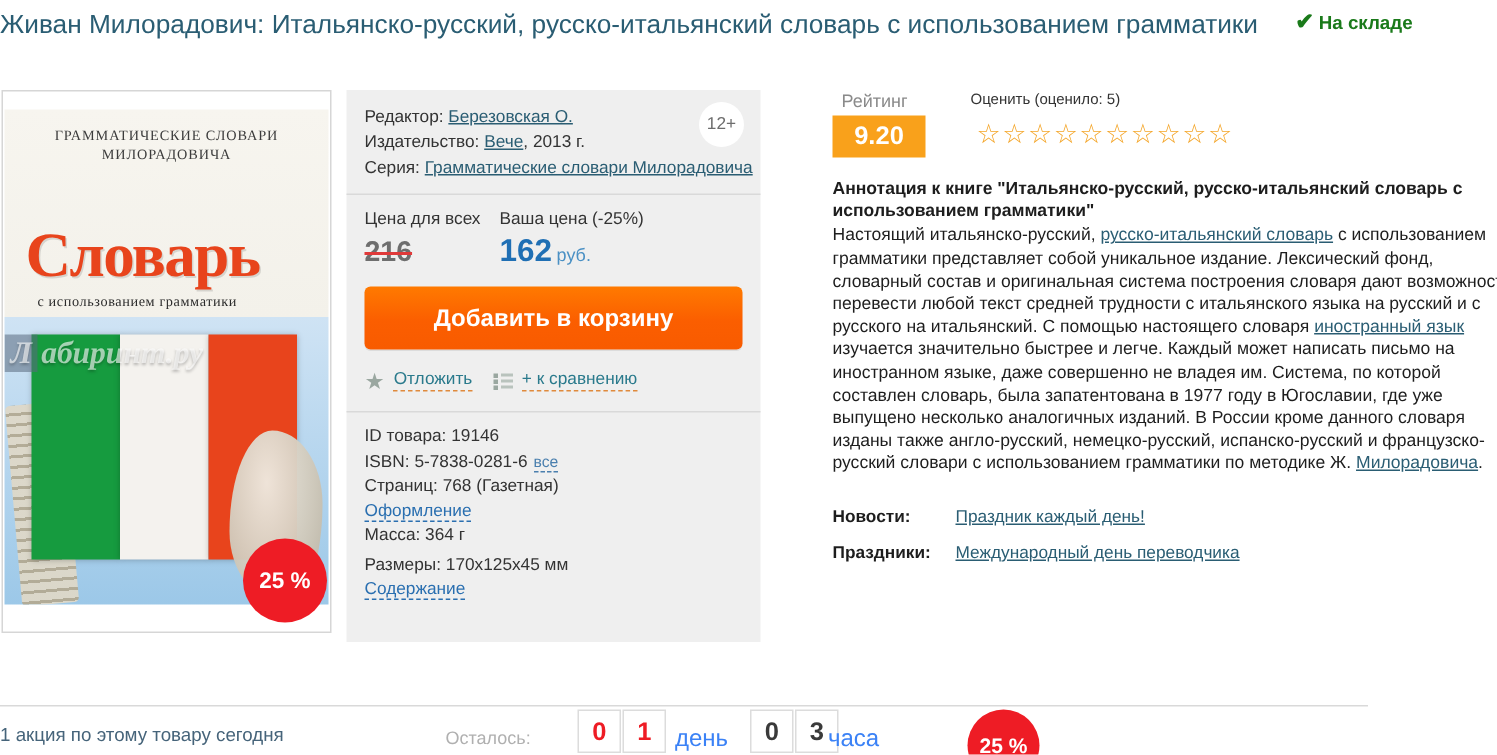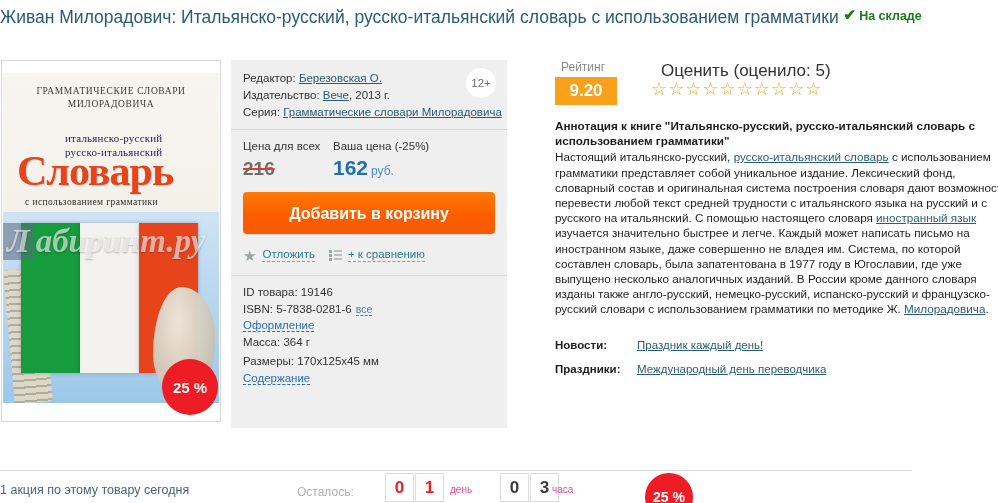--- a/index.html
+++ b/index.html
@@ -26,21 +26,21 @@
     width: 990px;
     font-size: 17.5px;
     line-height: 25px;
     color: #2a5d73;
     font-weight: normal;
     letter-spacing: 0;
   }
   #page-title .title-text { }
   .stock {
     display: inline-block;
-    margin-left: 0;
+    margin-left: 20px;
     font-size: 12.5px;
     font-weight: bold;
     color: #1a7a1a;
     vertical-align: 3px;
     white-space: nowrap;
   }
   .stock .check {
     display: inline-block;
     color: #1a7a1a;
     font-size: 15px;
@@ -178,21 +178,21 @@
     opacity: .96;
   }
   .watermark {
     position: absolute;
     left: 0;
     top: 150px;
     width: 180px;
     font-family: "Liberation Serif", serif;
     font-style: italic;
     font-weight: bold;
-    font-size: 33px;
+    font-size: 21px;
     color: rgba(255,255,255,.62);
     text-shadow: 0 1px 2px rgba(0,0,0,.25);
     white-space: nowrap;
   }
   .watermark .wm-box {
     display: inline-block;
     background: rgba(90,105,125,.55);
     padding: 0 4px;
     margin-right: 2px;
   }
@@ -371,23 +371,23 @@
     background: #f9a11b;
     color: #fff;
     font-size: 17px;
     font-weight: bold;
     display: flex;
     align-items: center;
     justify-content: center;
   }
   .rate-label {
     position: absolute;
-    left: 106px;
+    left: 92px;
     top: 1px;
-    font-size: 17px;
+    font-size: 10px;
     color: #333;
   }
   .stars {
     position: absolute;
     left: 96px;
     top: 19px;
     font-size: 18px;
     letter-spacing: 1px;
     color: #f4a62a;
     line-height: 20px;
@@ -460,22 +460,22 @@
     font-weight: bold;
     display: flex;
     align-items: center;
     justify-content: center;
   }
   .d-red { color: #ee1c25; }
   .d-dark { color: #3a3a3a; }
   .unit {
     position: absolute;
     top: 13px;
-    font-size: 10px;
-    color: #ec4899;
+    font-size: 16px;
+    color: #3b82f6;
     text-align: center;
   }
   .promo-badge {
     position: absolute;
     left: 645px;
     top: 2px;
     width: 48px;
     height: 48px;
     border-radius: 50%;
     background: #ee1c25;
@@ -494,24 +494,20 @@
   <span class="title-text">Живан Милорадович: Итальянско-русский, русско-итальянский словарь с использованием грамматики</span>
   <span class="stock">
     <span class="check">✔</span><span>На складе</span>
   </span>
 </div>
 
 <div id="cover-col">
   <div class="cover-frame">
     <div class="cover-art">
       <div class="cover-top-text">ГРАММАТИЧЕСКИЕ СЛОВАРИ МИЛОРАДОВИЧА</div>
-      <div class="cover-sub1">
-        <div>итальянско-русский</div>
-        <div>русско-итальянский</div>
-      </div>
       <div class="cover-word">Словарь</div>
       <div class="cover-sub2">с использованием  грамматики</div>
 
       <div class="tower"></div>
       <div class="flag">
         <i class="g"></i>
         <i class="w"></i>
         <i class="r"></i>
       </div>
       <div class="statue"></div>
@@ -575,20 +571,24 @@
   <div class="specs">
     <div class="spec-row">
       <span>ID товара:</span>
       <span>19146</span>
     </div>
     <div class="spec-row">
       <span>ISBN:</span>
       <span>5-7838-0281-6</span><a class="small-link" href="#">все</a>
     </div>
     <div class="spec-row">
+      <span>Страниц:</span>
+      <span>768 (Газетная)</span>
+    </div>
+    <div class="spec-row">
       <a class="blue-dashed" href="#">Оформление</a>
     </div>
     <div class="spec-row">
       <span>Масса:</span>
       <span>364 г</span>
     </div>
     <div class="spec-row" style="margin-top:3px">
       <span>Размеры:</span>
       <span>170x125x45 мм</span>
     </div>

